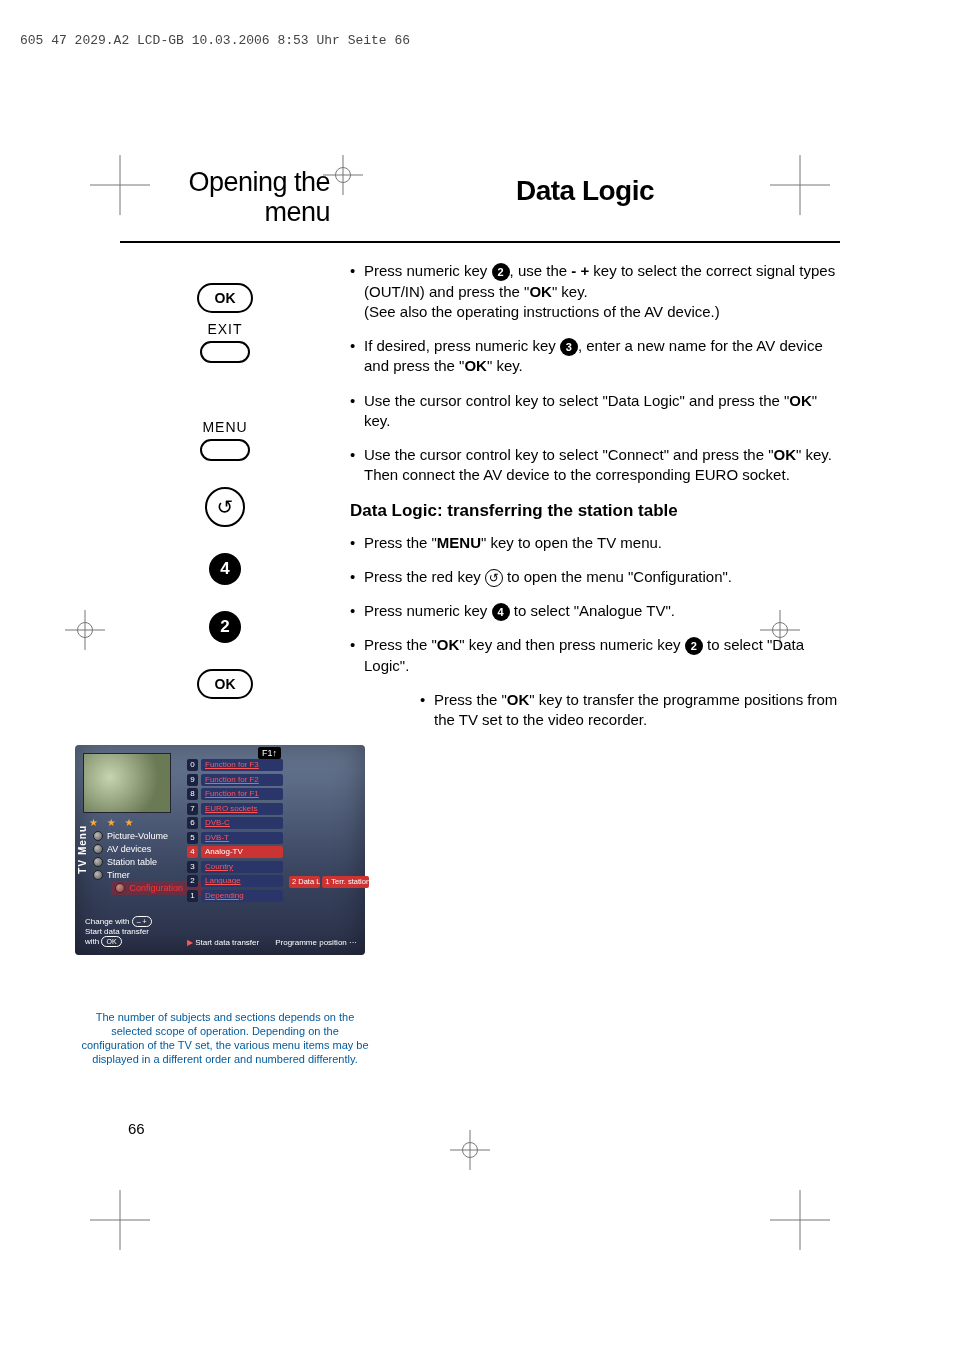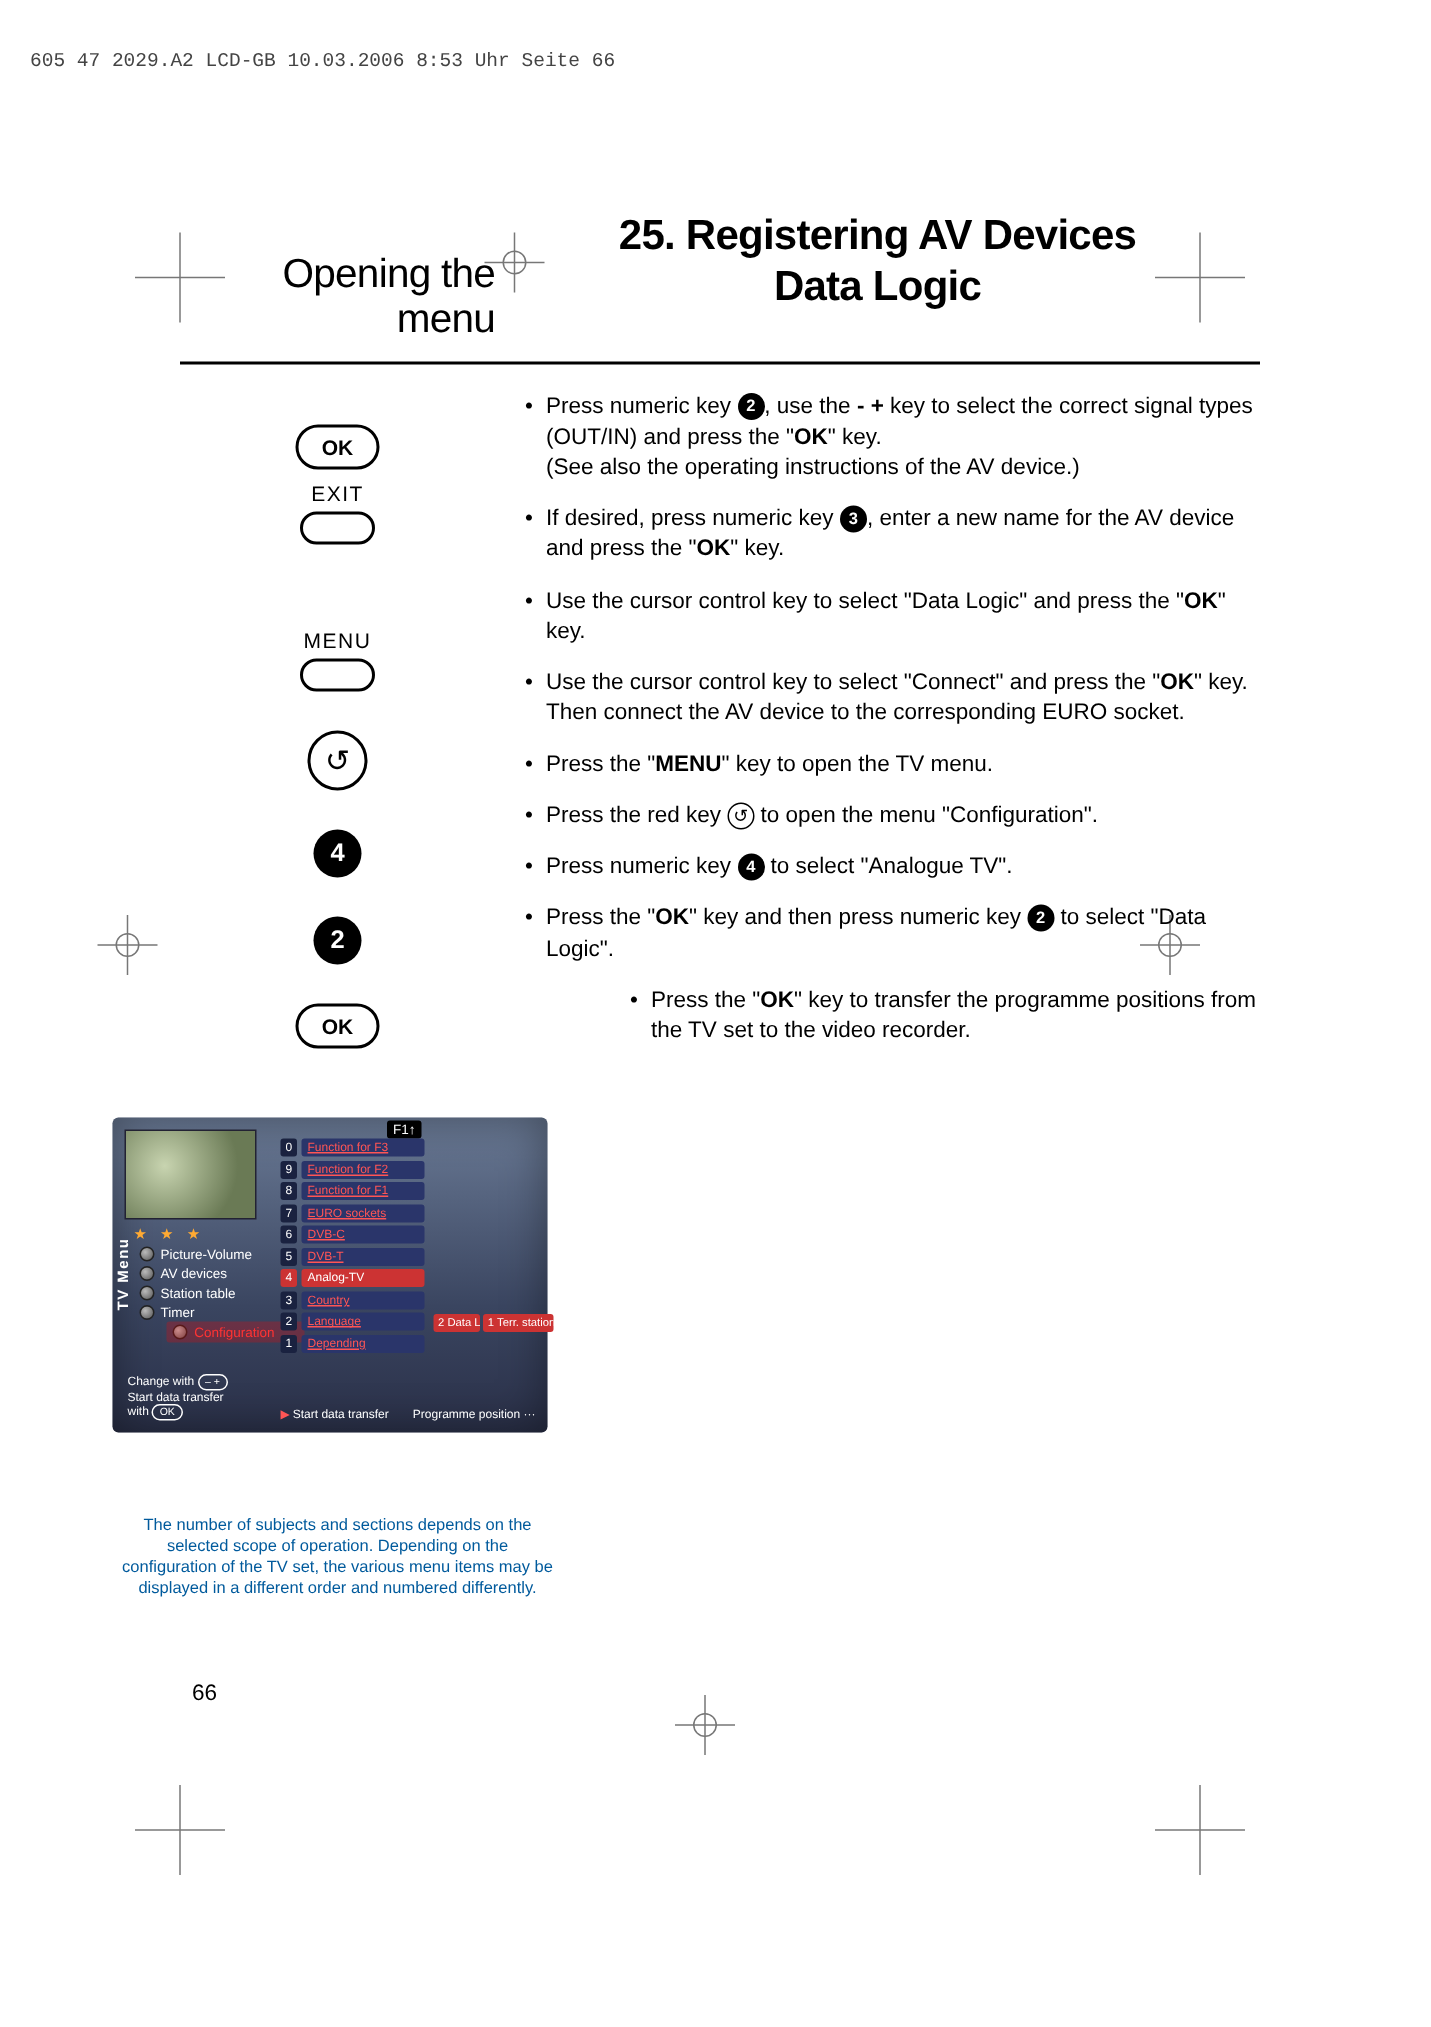--- a/index.html
+++ b/index.html
@@ -275,21 +275,21 @@
     <line x1="800" y1="1190" x2="800" y2="1250"></line>
     <line x1="770" y1="1220" x2="830" y2="1220"></line>
   </g>
 </svg>
 
 <div class="page">
 
   <div class="title-row">
     <div class="title-left">Opening the menu</div>
     <div class="title-right">
-      <span>25. Registering AV Devices</span><br>
+      <br>
       <span>Data Logic</span>
     </div>
   </div>
 
   <div class="columns">
 
     <div class="left-col">
       <span class="pill ok">OK</span>
       <span class="label-exit">EXIT</span>
       <span class="pill blank" style="margin-top:-22px;"></span>
@@ -393,20 +393,21 @@
           <span>If desired, press numeric key </span><span class="num-bubble inline">3</span><span>, enter a new name for the AV device and press the "</span><b>OK</b><span>" key.</span>
         </li>
         <li>
           <span>Use the cursor control key to select  "Data Logic" and press the "</span><b>OK</b><span>" key.</span>
         </li>
         <li>
           <span>Use the cursor control key to select "Connect" and press the "</span><b>OK</b><span>" key. Then connect the AV device to the corresponding EURO socket.</span>
         </li>
       </ul>
 
+      <div class="subhead">Data Logic: transferring the station table</div>
 
       <ul>
         <li>
           <span>Press the "</span><b>MENU</b><span>" key to open the TV menu.</span>
         </li>
         <li>
           <span>Press the red key </span><span class="red-key">↺</span><span> to open the menu "Configuration".</span>
         </li>
         <li>
           <span>Press numeric key </span><span class="num-bubble inline">4</span><span> to select "Analogue TV".</span>

